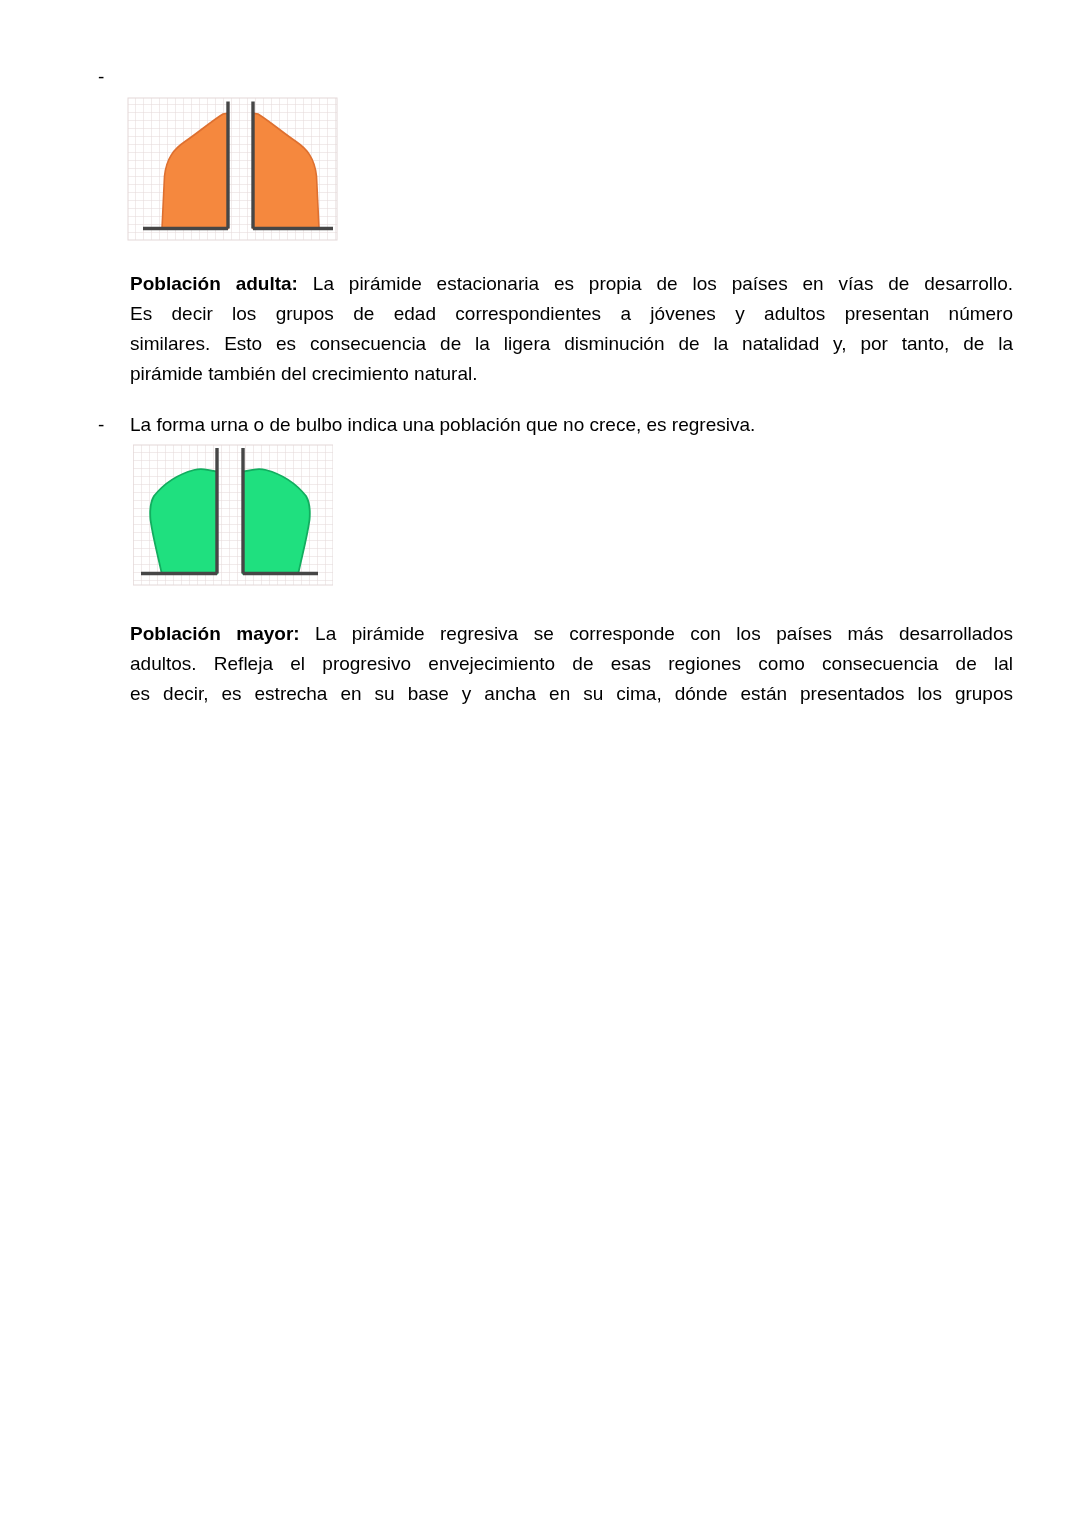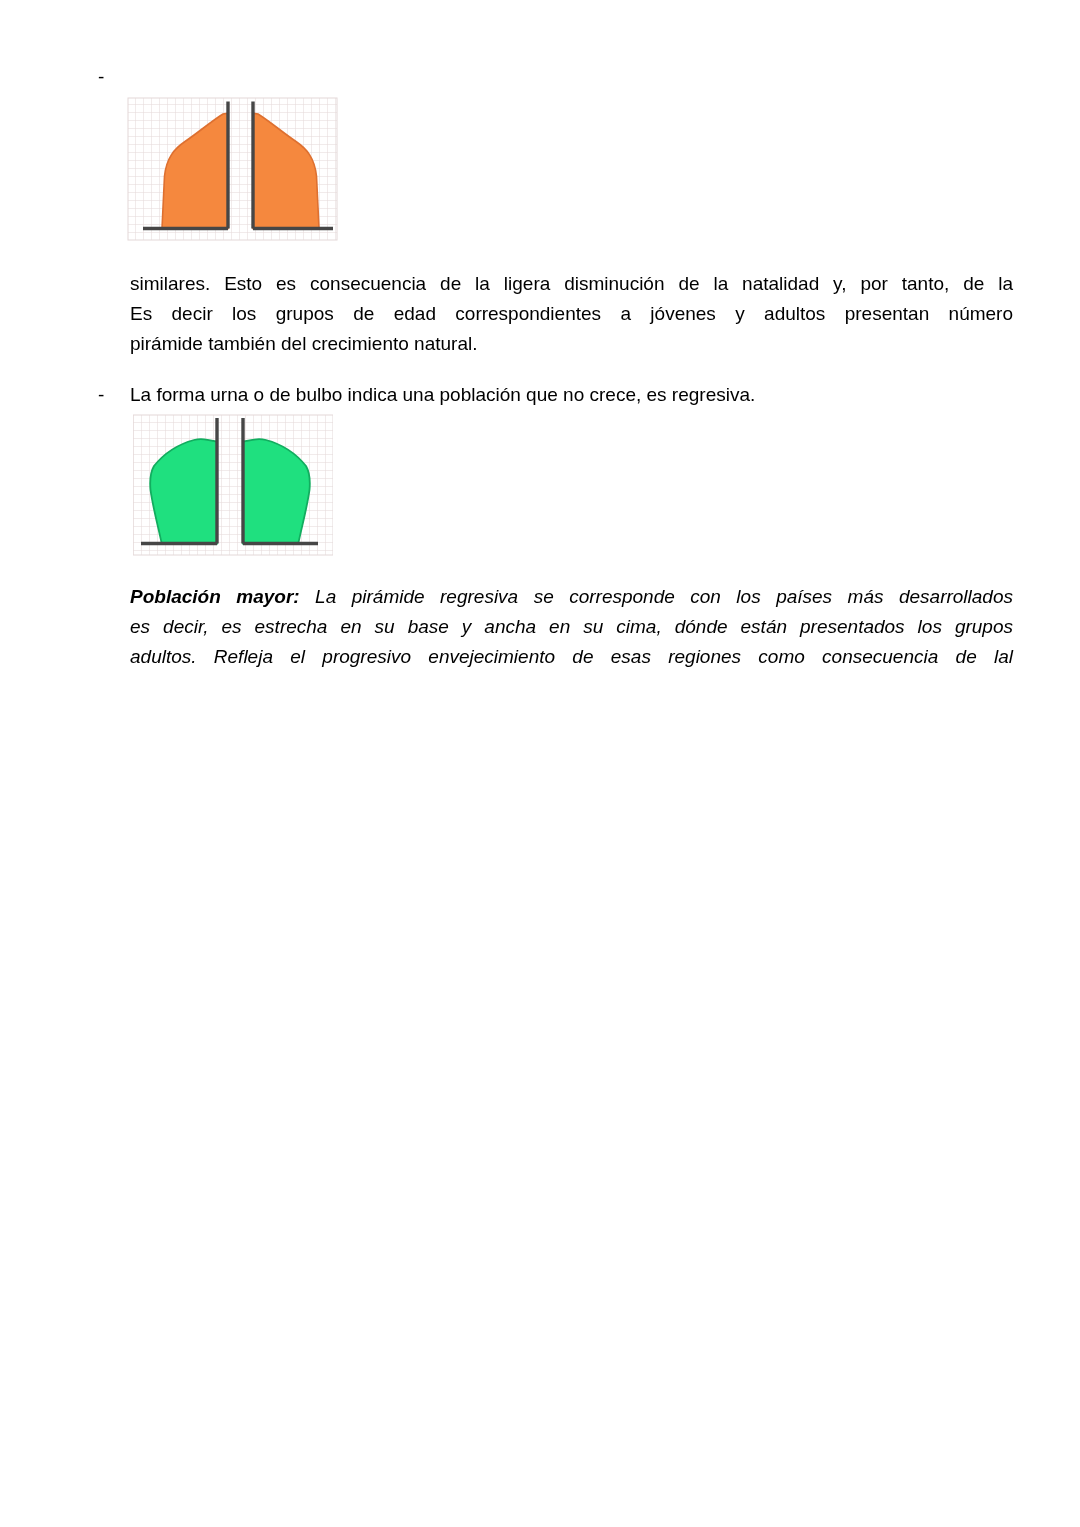--- a/index.html
+++ b/index.html
@@ -28,21 +28,21 @@
   .figure-2 { margin: 6px 0 0 133px; }
 
   .para {
     margin-left: 130px;
     margin-right: 67px;
     font-size: 19px;
     line-height: 30px;
   }
   .para-1 { margin-top: 27px; }
   .bullet-2 { margin-top: 23px; }
-  .para-2 { margin-top: 26px; font-style: italic; }
+  .para-2 { margin-top: 33px; }
 
   .jline { text-align: justify; text-align-last: justify; }
   .jline-last { text-align: left; text-align-last: left; }
 
   
   .px-orange { stroke: #de7030; stroke-width: 1.6; }
   .px-green  { stroke: #12ad5f; stroke-width: 1.8; }
   .axis      { stroke: #464646; stroke-width: 3.4; fill: none; }
   .gridline  { stroke: #e3d8d8; stroke-width: 1; fill: none; }
 </style>
@@ -66,22 +66,23 @@
       <rect x="1" y="2" width="209" height="142" class="gridline"></rect>
       <path class="px-orange" d="M35,132.5 L37.5,80 C39.5,62 47,53 58,45.5 C72,36 84,25.5 96,18 L101,17.2 L101,132.5 Z" fill="#f5883e"></path>
       <path class="px-orange" d="M192,132.5 L189.5,80 C187.5,62 180,53 169,45.5 C155,36 143,25.5 131,18 L126,17.2 L126,132.5 Z" fill="#f5883e"></path>
       <path class="axis" d="M101,5.5 V132.5"></path>
       <path class="axis" d="M126,5.5 V132.5"></path>
       <path class="axis" d="M16,132.5 H101"></path>
       <path class="axis" d="M126,132.5 H206"></path>
     </svg>
 
     <div class="para para-1">
+      <div class="jline"><b>Población adulta:</b><span> La pirámide estacionaria es propia de los países en vías de desarrollo.</span></div>
+      <div class="jline">Es decir los grupos de edad correspondientes a jóvenes y adultos presentan número</div>
       <div class="jline">similares. Esto es consecuencia de la ligera disminución de la natalidad y, por tanto, de la</div>
-      <div class="jline">Es decir los grupos de edad correspondientes a jóvenes y adultos presentan número</div>
       <div class="jline-last">pirámide también del crecimiento natural.</div>
     </div>
 
     <div class="bullet-item bullet-2">
       <span class="bullet-marker">-</span>
       <span>La forma urna o de bulbo indica una población que no crece, es regresiva.</span>
     </div>
 
     <svg class="figure figure-2" width="200" height="142" viewBox="0 0 200 142">
       <defs>
@@ -94,18 +95,18 @@
       <path class="px-green" d="M28.7,129.5 C25.5,114 20,94 17.5,76 C16.5,65 17.5,58 21,52 C33,37 48,29.5 61,26 C65.5,24.9 70.5,25.1 74.5,25.8 L84,27.5 L84,129.5 Z" fill="#1fe07f"></path>
       <path class="px-green" d="M165.3,129.5 C168.5,114 174,94 176.5,76 C177.5,65 176.5,58 173,52 C161,37 146,29.5 133,26 C128.5,24.9 123.5,25.1 119.5,25.8 L110,27.5 L110,129.5 Z" fill="#1fe07f"></path>
       <path class="axis" d="M84,4 V129.5"></path>
       <path class="axis" d="M110,4 V129.5"></path>
       <path class="axis" d="M8,129.5 H84"></path>
       <path class="axis" d="M110,129.5 H185"></path>
     </svg>
 
     <div class="para para-2">
       <div class="jline"><b>Población mayor:</b><span> La pirámide regresiva se corresponde con los países más desarrollados</span></div>
+      <div class="jline">adultos. Refleja el progresivo envejecimiento de esas regiones como consecuencia de lal</div>
       <div class="jline">es decir, es estrecha en su base y ancha en su cima, dónde están presentados los grupos</div>
-      <div class="jline">adultos. Refleja el progresivo envejecimiento de esas regiones como consecuencia de lal</div>
     </div>
 
   </div>
 </div>
 
 </body></html>

